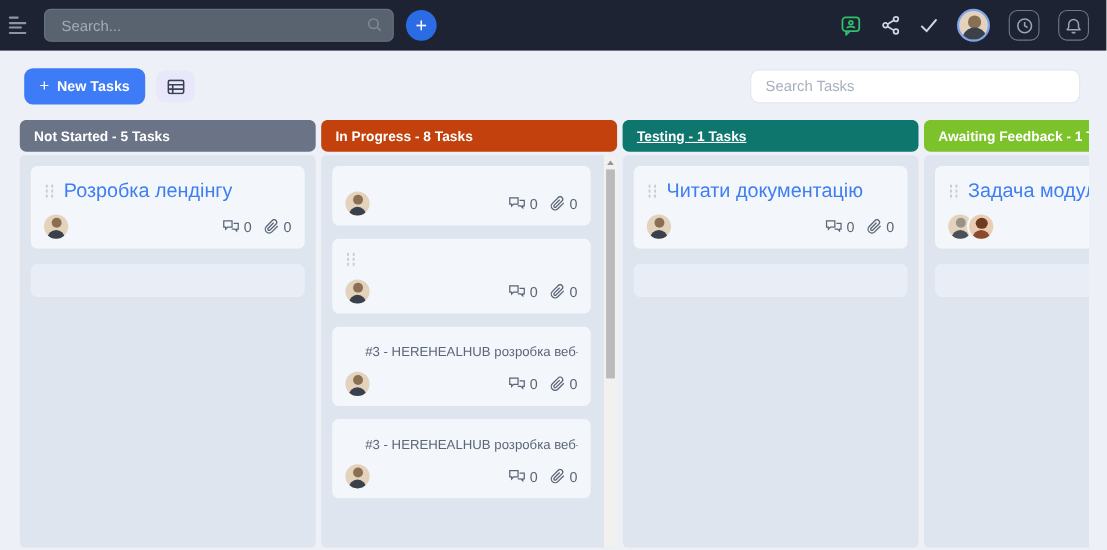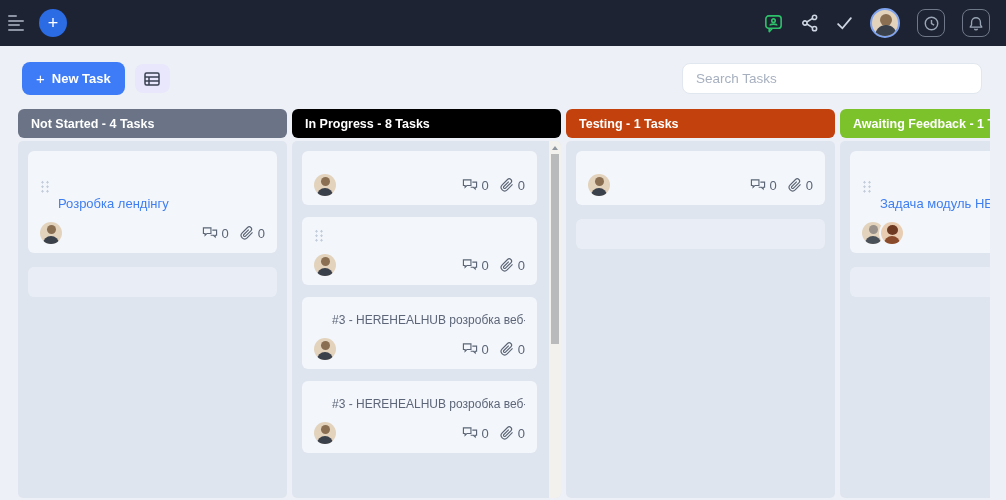--- a/index.html
+++ b/index.html
@@ -80,21 +80,21 @@
   .col-body.with-scroll { padding-right:24px; }
   .card {
     background:#f3f6fb; border-radius:6px; padding:12px 12px 9px; margin-bottom:12px;
   }
   .card-title-row { display:flex; align-items:center; gap:8px; }
   .drag-handle {
     width:10px; height:14px; flex:0 0 10px;
     background-image:radial-gradient(#c3ccda 1.1px, transparent 1.2px);
     background-size:5px 4.5px;
   }
-  .card-title { color:#3f7ef0; font-size:13px; text-decoration:none; white-space:nowrap; overflow:hidden;margin-top:33px; }
+  .card-title { color:#3f7ef0; font-size:18px; text-decoration:none; white-space:nowrap; overflow:hidden; }
   .card-sub {
     color:#5d6678; font-size:12px; margin:4px 0 0 18px;
     white-space:nowrap; overflow:hidden; max-width:210px;
   }
   .card-footer { display:flex; align-items:center; margin-top:11px; }
   .avatars { display:flex; }
   .avatar { width:22px; height:22px; border-radius:50%; background:#e3d3bd; position:relative; overflow:hidden; }
   .avatar::before { content:""; position:absolute; width:9px; height:9px; border-radius:50%; background:#8a6f52; top:3px; left:6.5px; }
   .avatar::after  { content:""; position:absolute; width:16px; height:9px; border-radius:8px 8px 0 0; background:#3a414b; bottom:-1px; left:3px; }
   .avatar.gray::before { background:#99918a; }
@@ -126,20 +126,29 @@
 <body>
 
 <div class="navbar">
   <div class="menu-icon">
       <span></span>
       <span></span>
       <span></span>
       <span></span>
     </div>
 
+  <div class="nav-search">
+    <input type="text" placeholder="Search..." style="">
+    <span class="mag">
+      <svg width="15" height="15" viewBox="0 0 16 16" fill="none" stroke="#7e8797" stroke-width="1.6">
+        <circle cx="7" cy="7" r="4.6"></circle>
+          <line x1="10.6" y1="10.6" x2="14" y2="14"></line>
+      </svg>
+    </span>
+  </div>
 
   <button class="nav-plus">+</button>
 
   <div class="nav-right">
     <button class="icon-btn">
       <svg width="21" height="21" viewBox="0 0 22 22" fill="none" stroke="#2ec06a" stroke-width="1.7" stroke-linejoin="round">
         <rect x="3" y="3" width="16" height="13" rx="3"></rect>
         <path d="M6.5 16.5 L6.5 19.5 L9.5 16.5"></path>
         <circle cx="11" cy="8" r="1.8"></circle>
         <path d="M7.5 13.2 c0-2 7-2 7 0"></path>
@@ -171,39 +180,39 @@
         <path d="M9 3 a5 5 0 0 1 5 5 v3 l1.6 2.5 H2.4 L4 11 v-3 a5 5 0 0 1 5-5 z"></path>
         <path d="M7.3 15.5 a1.8 1.8 0 0 0 3.4 0"></path>
       </svg>
     </button>
   </div>
 </div>
 
 <div class="toolbar">
   <button class="new-task-btn">
     <span style="font-size:15px;font-weight:400;">+</span>
-    <span>New Task</span>
+    <span>New Tasks</span>
   </button>
   <button class="view-btn">
     <svg width="16" height="14" viewBox="0 0 16 14" fill="none" stroke="#3a4152" stroke-width="1.5">
       <rect x="1" y="1" width="14" height="12" rx="1.5"></rect>
       <line x1="1" y1="5" x2="15" y2="5"></line>
         <line x1="1" y1="9" x2="15" y2="9"></line>
       <line x1="5" y1="5" x2="5" y2="13"></line>
     </svg>
   </button>
   <div class="task-search">
     <input type="text" placeholder="Search Tasks" style="">
   </div>
 </div>
 
 <div class="board">
 
   <div class="column">
-    <div class="col-header" style="background: rgb(106, 116, 134);">Not Started - 4 Tasks</div>
+    <div class="col-header" style="background: rgb(106, 116, 134);">Not Started - 5 Tasks</div>
     <div class="col-body">
       <div class="card">
         <div class="card-title-row">
           <span class="drag-handle"></span>
           <a href="#" class="card-title">Розробка лендінгу</a>
         </div>
         <div class="card-footer">
           <div class="avatars">
               <span class="avatar"></span>
             </div>
@@ -222,21 +231,21 @@
               <span>0</span>
             </span>
           </div>
         </div>
       </div>
       <div class="placeholder" style="margin-top:14px;"></div>
     </div>
   </div>
 
   <div class="column">
-    <div class="col-header" style="background: #000000;">In Progress - 8 Tasks</div>
+    <div class="col-header" style="background: #c2410c;">In Progress - 8 Tasks</div>
     <div class="col-body with-scroll">
 
       <div class="card">
         <div class="card-footer">
           <div class="avatars">
               <span class="avatar"></span>
             </div>
           <div class="meta">
             <span class="meta-item">
               <svg width="16" height="14" viewBox="0 0 17 14" fill="none" stroke="#5b6575" stroke-width="1.2">
@@ -330,23 +339,27 @@
       </div>
 
       <div class="vscroll">
         <span class="arrow"></span>
         <span class="thumb"></span>
       </div>
     </div>
   </div>
 
   <div class="column">
-    <div class="col-header" style="background: #c2410c;">Testing - 1 Tasks</div>
+    <div class="col-header" style="background: #0f766e; text-decoration: underline;">Testing - 1 Tasks</div>
     <div class="col-body">
       <div class="card">
+        <div class="card-title-row">
+          <span class="drag-handle"></span>
+          <a href="#" class="card-title">Читати документацію</a>
+        </div>
         <div class="card-footer">
           <div class="avatars">
               <span class="avatar"></span>
             </div>
           <div class="meta">
             <span class="meta-item">
               <svg width="16" height="14" viewBox="0 0 17 14" fill="none" stroke="#5b6575" stroke-width="1.2">
                 <path d="M1.5 1.5 h8 v6 h-4.2 l-2 2 v-2 h-1.8 z"></path>
                   <path d="M11 4 h4.5 v5.4 h-1.5 v1.8 l-1.8 -1.8 h-3"></path>
               </svg>

